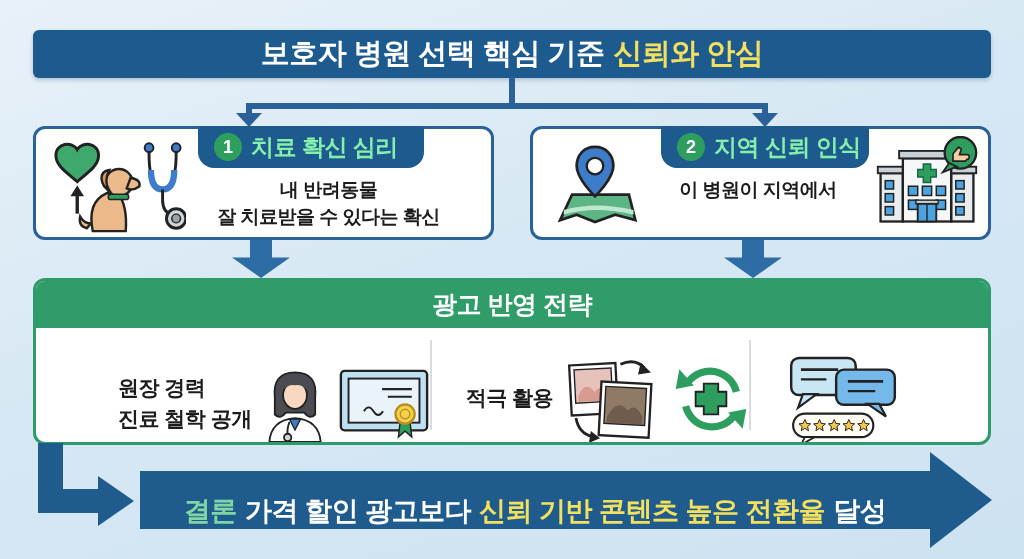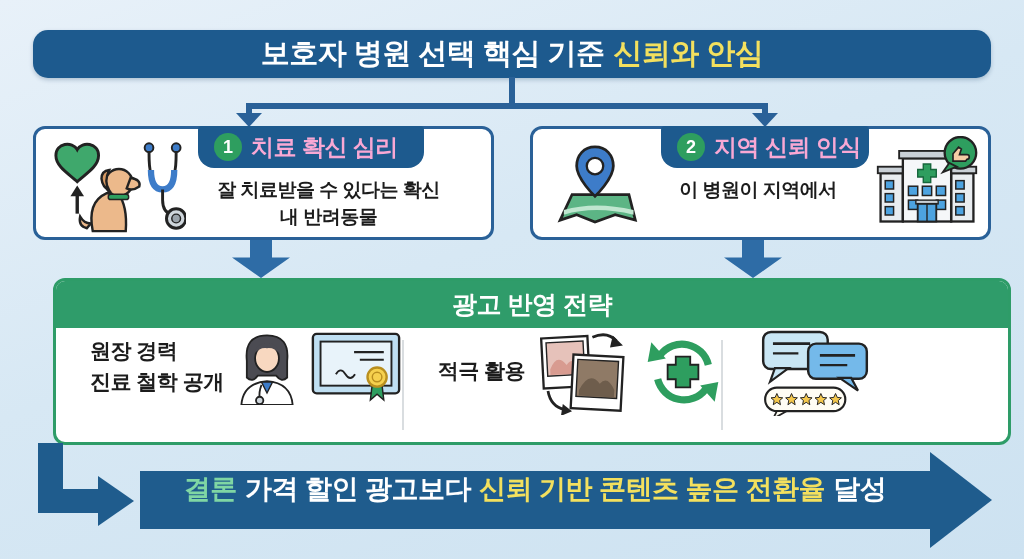--- a/index.html
+++ b/index.html
@@ -4,21 +4,21 @@
 <style>
   html,body{margin:0;padding:0;}
   body{
     width:1024px;height:559px;overflow:hidden;position:relative;
     font-family:"Liberation Sans","DejaVu Sans",sans-serif;
     background:linear-gradient(160deg,#e8f1f9 0%,#d7e8f4 45%,#cde2f1 100%);
   }
   .abs{position:absolute;}
   
   .title-banner{
-    left:33px;top:30px;width:958px;height:48px;background:#1d5a8e;border-radius:15px;
+    left:33px;top:30px;width:958px;height:48px;background:#1d5a8e;border-radius:6px;
     display:flex;align-items:center;justify-content:center;
     font-size:29px;font-weight:800;color:#ffffff;letter-spacing:-0.5px;
     box-shadow:0 2px 4px rgba(20,60,100,.25);
   }
   .multispan > span + span{margin-left:.30em;}
   .yellow{color:#f3e05e;}
   .lightgreen{color:#7fd6a4;}
   
   .cline{background:#2a6198;}
   .tri-down{width:26px;height:14px;background:#2a6198;clip-path:polygon(0 0,100% 0,50% 100%);}
@@ -28,49 +28,49 @@
     box-sizing:border-box;
   }
   .pill{
     position:absolute;top:-3px;height:42px;background:#1d5a8e;border-radius:4px 4px 16px 16px;
     display:flex;align-items:center;gap:9px;padding:0 16px;box-sizing:border-box;
   }
   .badge{
     width:28px;height:28px;border-radius:50%;background:#2e9e5f;color:#fff;
     display:flex;align-items:center;justify-content:center;font-size:18px;font-weight:800;flex:0 0 auto;
   }
-  .pill-title{font-size:23px;font-weight:800;color:#f9a8d4;white-space:nowrap;letter-spacing:-0.5px;}
+  .pill-title{font-size:23px;font-weight:800;color:#86efac;white-space:nowrap;letter-spacing:-0.5px;}
   .factor-desc{
     position:absolute;top:48px;left:0;right:0;text-align:center;
     font-size:19px;font-weight:700;color:#1c1c1c;line-height:1.4;letter-spacing:-0.5px;
   }
   
   .down-arrow-thick{
     width:58px;height:38px;background:#2e6ca6;
     clip-path:polygon(31% 0,69% 0,69% 46%,100% 46%,50% 100%,0 46%,31% 46%);
   }
   
   .strategy-box{
     left:33px;top:278px;width:958px;height:167px;background:#ffffff;border:3px solid #2e9c68;
-    border-radius:12px;box-sizing:border-box;overflow:hidden;margin-left:20px;
+    border-radius:12px;box-sizing:border-box;overflow:hidden;
   }
   .strategy-header{
     height:47px;background:#2f9c6a;display:flex;align-items:center;justify-content:center;
     font-size:25px;font-weight:800;color:#ffffff;letter-spacing:-0.5px;
   }
-  .strategy-body{display:flex;height:114px;align-items:flex-start;}
+  .strategy-body{display:flex;height:114px;align-items:flex-end;padding-left:48px;}
   .tactic{flex:1;display:flex;align-items:center;gap:10px;padding-left:34px;box-sizing:border-box;}
   .tactic-label{font-size:21px;font-weight:800;color:#1c1c1c;line-height:1.45;letter-spacing:-0.5px;white-space:nowrap;}
   .vdiv{width:2px;background:#d9dde0;align-self:center;height:90px;flex:0 0 auto;}
   
   .navyfill{background:#1f5c8d;}
   .elbow-head{width:36px;height:50px;background:#1f5c8d;clip-path:polygon(0 0,100% 50%,0 100%);}
   .big-arrow-body{
     left:140px;top:471px;width:790px;height:58px;background:#1f5c8d;
-    display:flex;align-items:flex-start;justify-content:center;
+    display:flex;align-items:flex-end;justify-content:center;
     font-size:27px;font-weight:800;color:#ffffff;letter-spacing:-0.5px;white-space:nowrap;
   }
   .big-arrow-head{left:930px;top:452px;width:62px;height:96px;background:#1f5c8d;
     clip-path:polygon(0 0,100% 50%,0 100%);}
   svg{display:block;}
 </style>
 </head>
 <body>
 
 <div class="abs title-banner multispan">
@@ -104,22 +104,22 @@
     <circle cx="104" cy="10" r="4.5" fill="#3d7cc9" stroke="#222" stroke-width="2"></circle>
     <circle cx="132" cy="10" r="4.5" fill="#3d7cc9" stroke="#222" stroke-width="2"></circle>
     <path d="M104,14 C104,26 104,32 106,36" fill="none" stroke="#222" stroke-width="3"></path>
     <path d="M132,14 C132,26 132,32 130,36" fill="none" stroke="#222" stroke-width="3"></path>
     <path d="M106,33 Q106,53 118,53 Q130,53 130,33" fill="none" stroke="#3d7cc9" stroke-width="6.5"></path>
     <path d="M118,53 L118,64 Q118,77 128,79" fill="none" stroke="#222" stroke-width="3"></path>
     <circle cx="132" cy="83" r="10" fill="#cfd6dc" stroke="#222" stroke-width="3"></circle>
     <circle cx="132" cy="83" r="4.5" fill="#9aa3ab" stroke="#222" stroke-width="1.5"></circle>
   </svg>
   <div class="factor-desc" style="left:130px;">
+    <div>내 반려동물</div>
     <div>잘 치료받을 수 있다는 확신</div>
-    <div>내 반려동물</div>
   </div>
 </div>
 
 <div class="abs factor-box" style="left:530px;">
   <div class="pill" style="left:128px;width:208px;">
     <div class="badge">2</div>
     <div class="pill-title">지역 신뢰 인식</div>
   </div>
 
   <svg class="abs" style="left:18px;top:12px;" width="88" height="85" viewBox="0 0 96 92">

